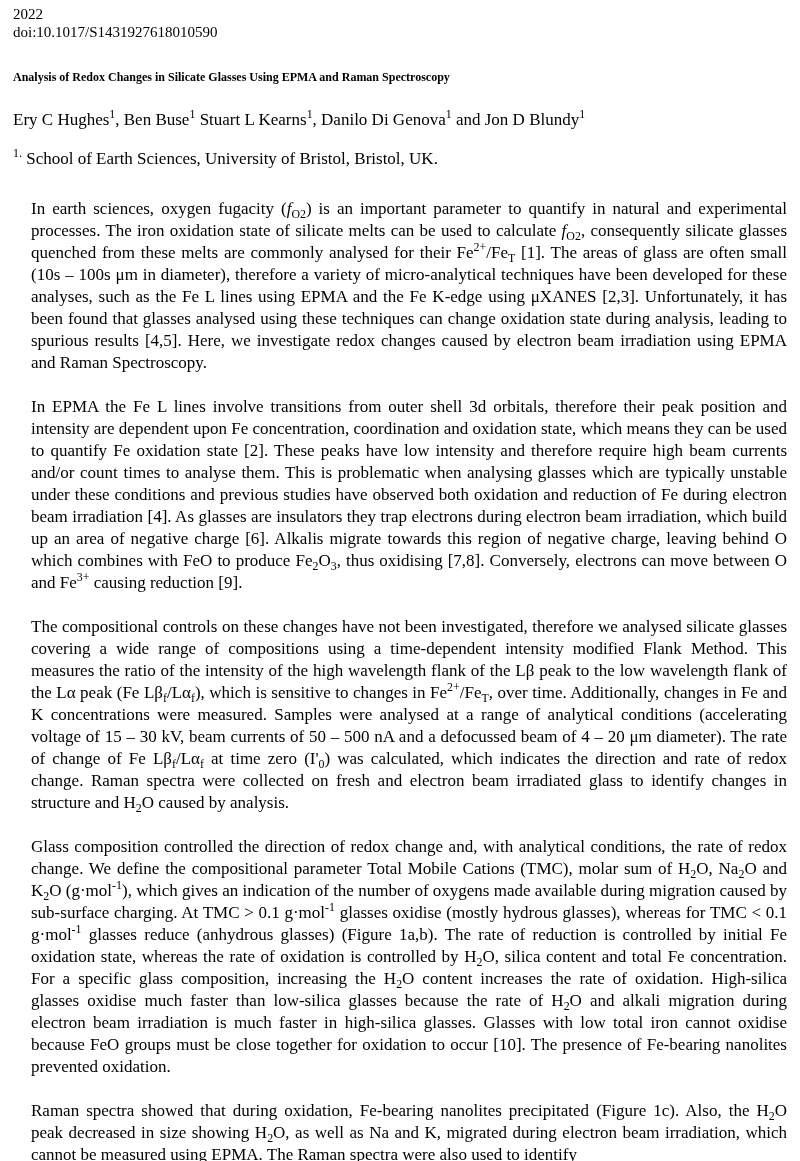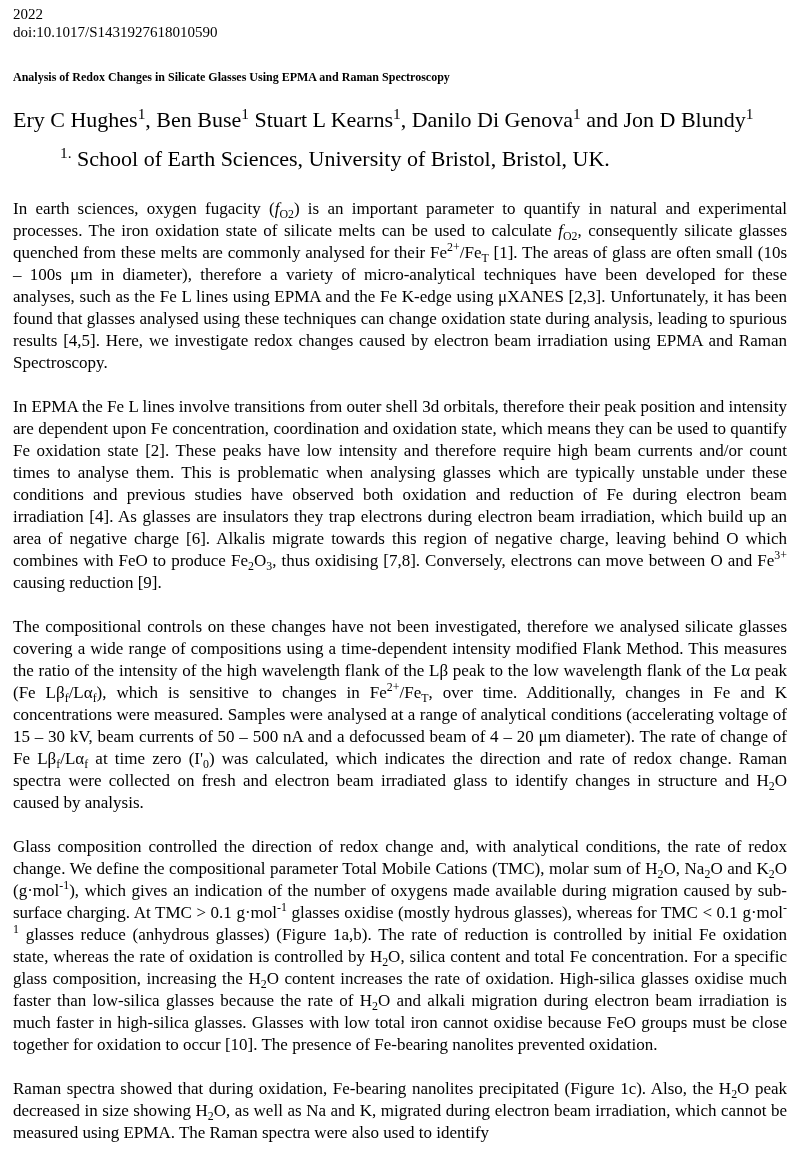--- a/index.html
+++ b/index.html
@@ -28,37 +28,36 @@
   .header-left { text-align: left; }
   .header-right { text-align: left; }
   .paper-title {
     margin: 24px 0 0 0;
     font-size: 12px;
     line-height: 24px;
     font-weight: bold;
   }
   .authors-line {
     margin-top: 20px;
-    font-size: 22px;
+    font-size: 17px;
     line-height: 22px;
   }
   .affiliation-line {
     margin-top: 17px;
-    font-size: 22px;
+    font-size: 17px;
     line-height: 22px;
-    margin-left: 47px;
   }
   .body-text {
     margin-top: 28px;
     font-size: 17px;
     line-height: 22px;
     text-align: justify;
   }
   .body-text p {
-    margin: 0 0 22px 0;
+    margin: 0 0 22px 18px;
   }
   sub, sup {
     font-size: 70%;
     line-height: 0;
   }
   sup { vertical-align: super; }
   sub { vertical-align: sub; }
 </style>
 </head>
 <body>

